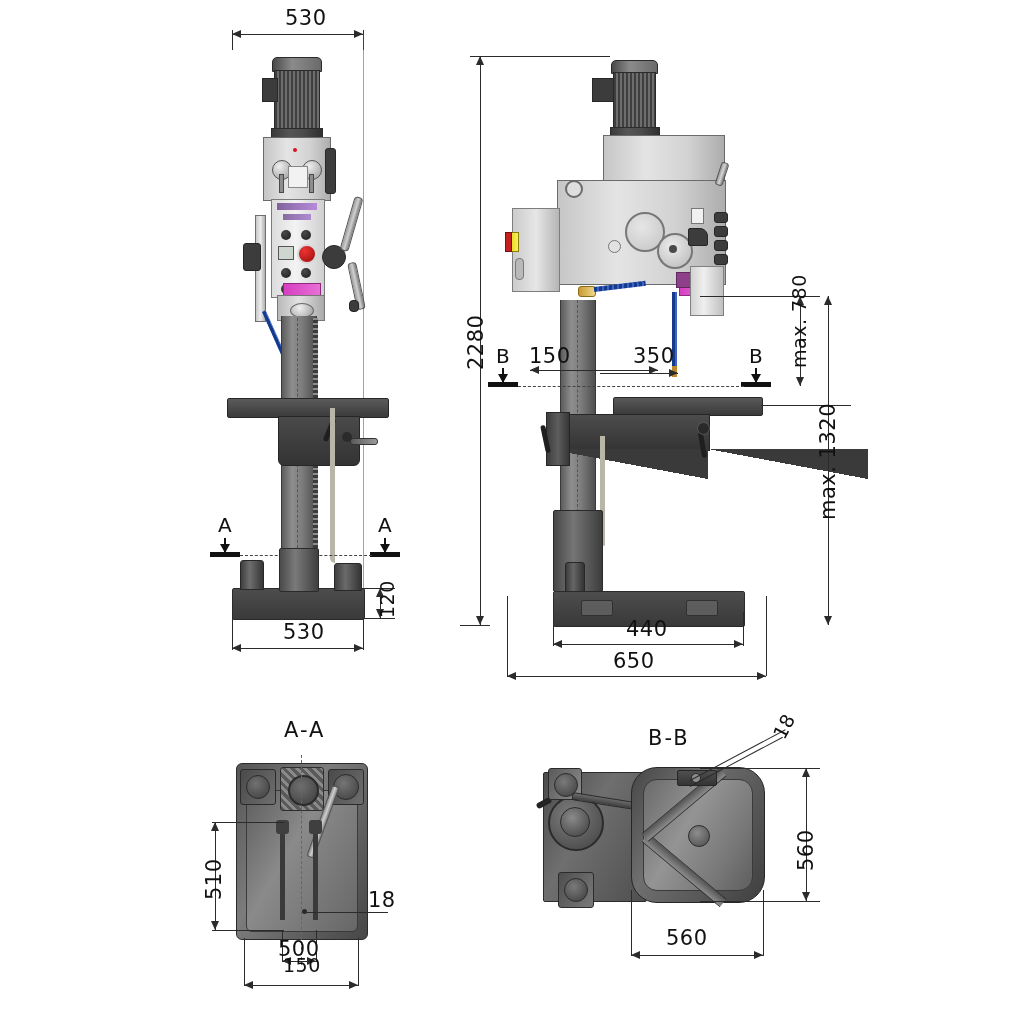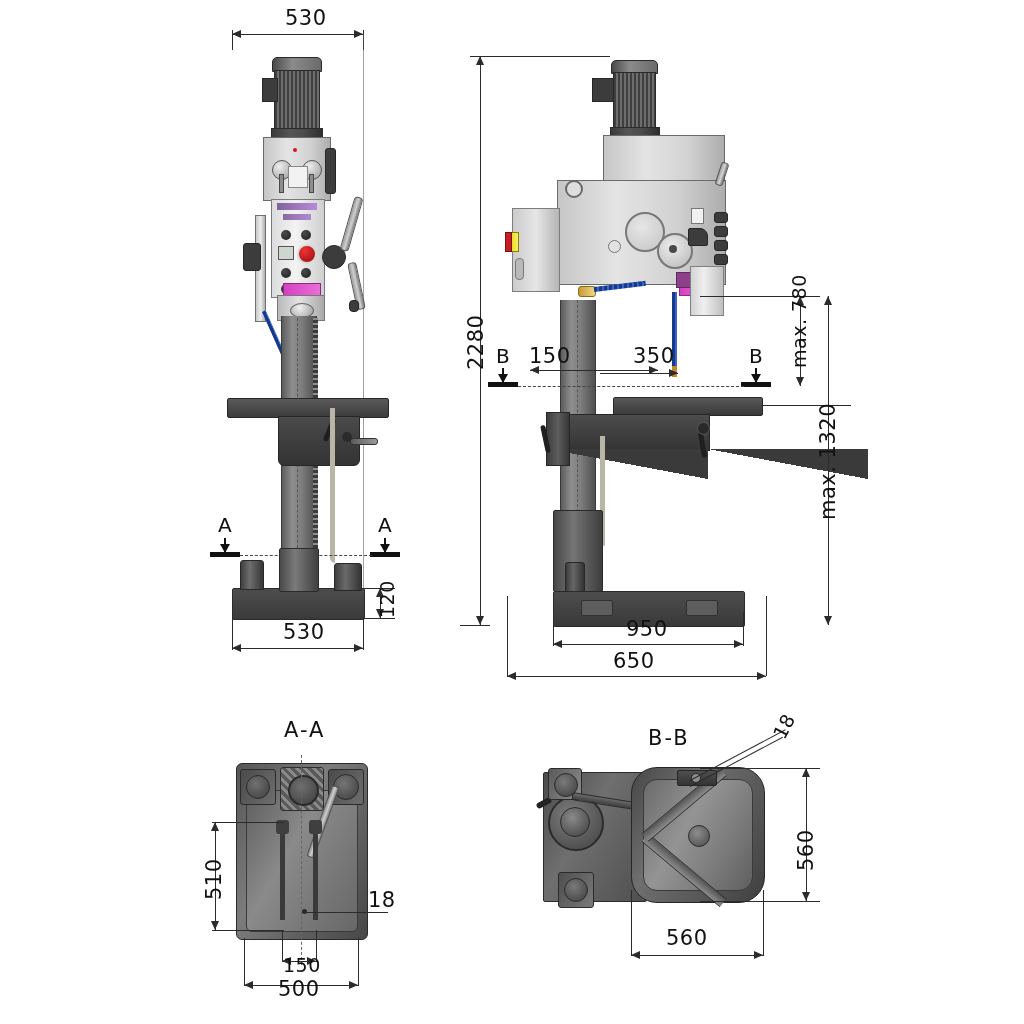--- a/index.html
+++ b/index.html
@@ -259,21 +259,21 @@
     <div class="ln vl" style="left:828px;top:296px;height:329px;"></div>
     <div class="ah ah-u" style="left:824px;top:296px;"></div>
     <div class="ah ah-d" style="left:824px;top:616px;"></div>
     <div class="dim vert" style="left:818px;top:520px;">max. 1320</div>
 
     <div class="ln vl" style="left:553px;top:612px;height:34px;"></div>
     <div class="ln vl" style="left:743px;top:612px;height:34px;"></div>
     <div class="ln hl" style="left:553px;top:644px;width:190px;"></div>
     <div class="ah ah-l" style="left:553px;top:640px;"></div>
     <div class="ah ah-r" style="left:734px;top:640px;"></div>
-    <div class="dim" style="left:626px;top:619px;">950</div>
+    <div class="dim" style="left:626px;top:619px;">440</div>
 
     <div class="ln vl" style="left:507px;top:596px;height:80px;"></div>
     <div class="ln vl" style="left:766px;top:596px;height:80px;"></div>
     <div class="ln hl" style="left:507px;top:676px;width:259px;"></div>
     <div class="ah ah-l" style="left:507px;top:672px;"></div>
     <div class="ah ah-r" style="left:757px;top:672px;"></div>
     <div class="dim" style="left:613px;top:651px;">650</div>
   </div>
 
   <div>
@@ -315,21 +315,21 @@
     <div class="ln hl" style="left:282px;top:961px;width:34px;"></div>
     <div class="ah ah-l" style="left:282px;top:957px;"></div>
     <div class="ah ah-r" style="left:307px;top:957px;"></div>
     <div class="dim sm" style="left:283px;top:956px;">150</div>
 
     <div class="ln vl" style="left:244px;top:938px;height:48px;"></div>
     <div class="ln vl" style="left:358px;top:938px;height:48px;"></div>
     <div class="ln hl" style="left:244px;top:985px;width:114px;"></div>
     <div class="ah ah-l" style="left:244px;top:981px;"></div>
     <div class="ah ah-r" style="left:349px;top:981px;"></div>
-    <div class="dim" style="left:278px;top:979px;">500</div>
+    <div class="dim" style="left:278px;top:939px;">500</div>
   </div>
 
   <div>
     <div class="view-title" style="left:648px;top:726px;">B-B</div>
 
     <div class="part" style="left:543px;top:772px;width:102px;height:128px;background:linear-gradient(120deg,#4b4b4b,#6f6f6f 40%,#4f4f4f);border:1px solid #2b2b2b;border-radius:2px;"></div>
     <div class="part" style="left:548px;top:795px;width:52px;height:52px;border-radius:50%;background:radial-gradient(circle at 40% 35%,#7d7d7d,#414141);border:2px solid #2b2b2b;"></div>
     <div class="part" style="left:560px;top:807px;width:28px;height:28px;border-radius:50%;background:radial-gradient(circle at 40% 35%,#8a8a8a,#3d3d3d);border:1px solid #2b2b2b;"></div>
     <div class="part" style="left:536px;top:800px;width:16px;height:6px;background:#232323;border-radius:3px;transform:rotate(-28deg);"></div>
     <div class="part" style="left:548px;top:768px;width:32px;height:30px;background:linear-gradient(120deg,#5a5a5a,#8c8c8c);border:1px solid #2b2b2b;border-radius:3px;"></div>

